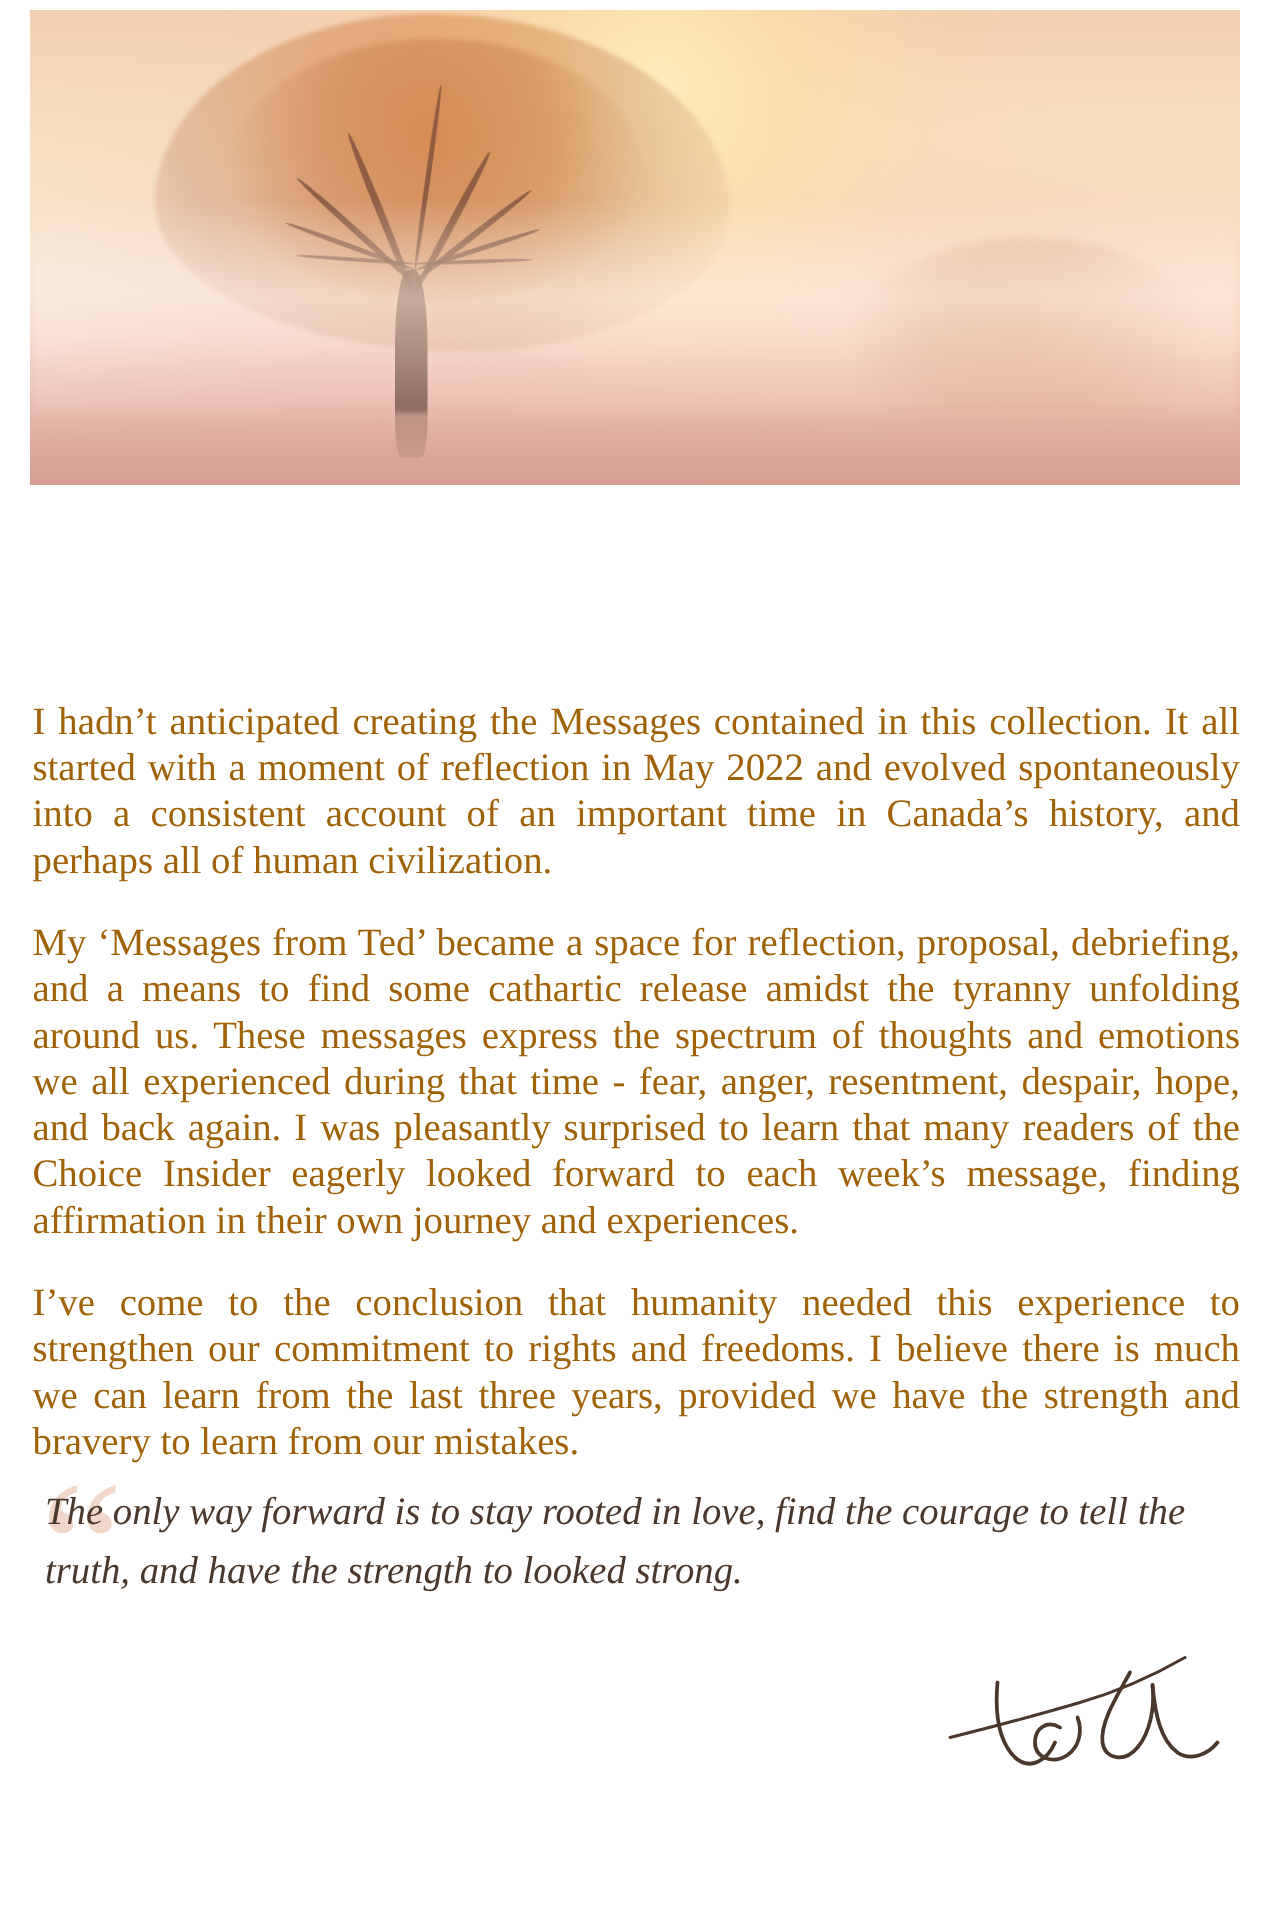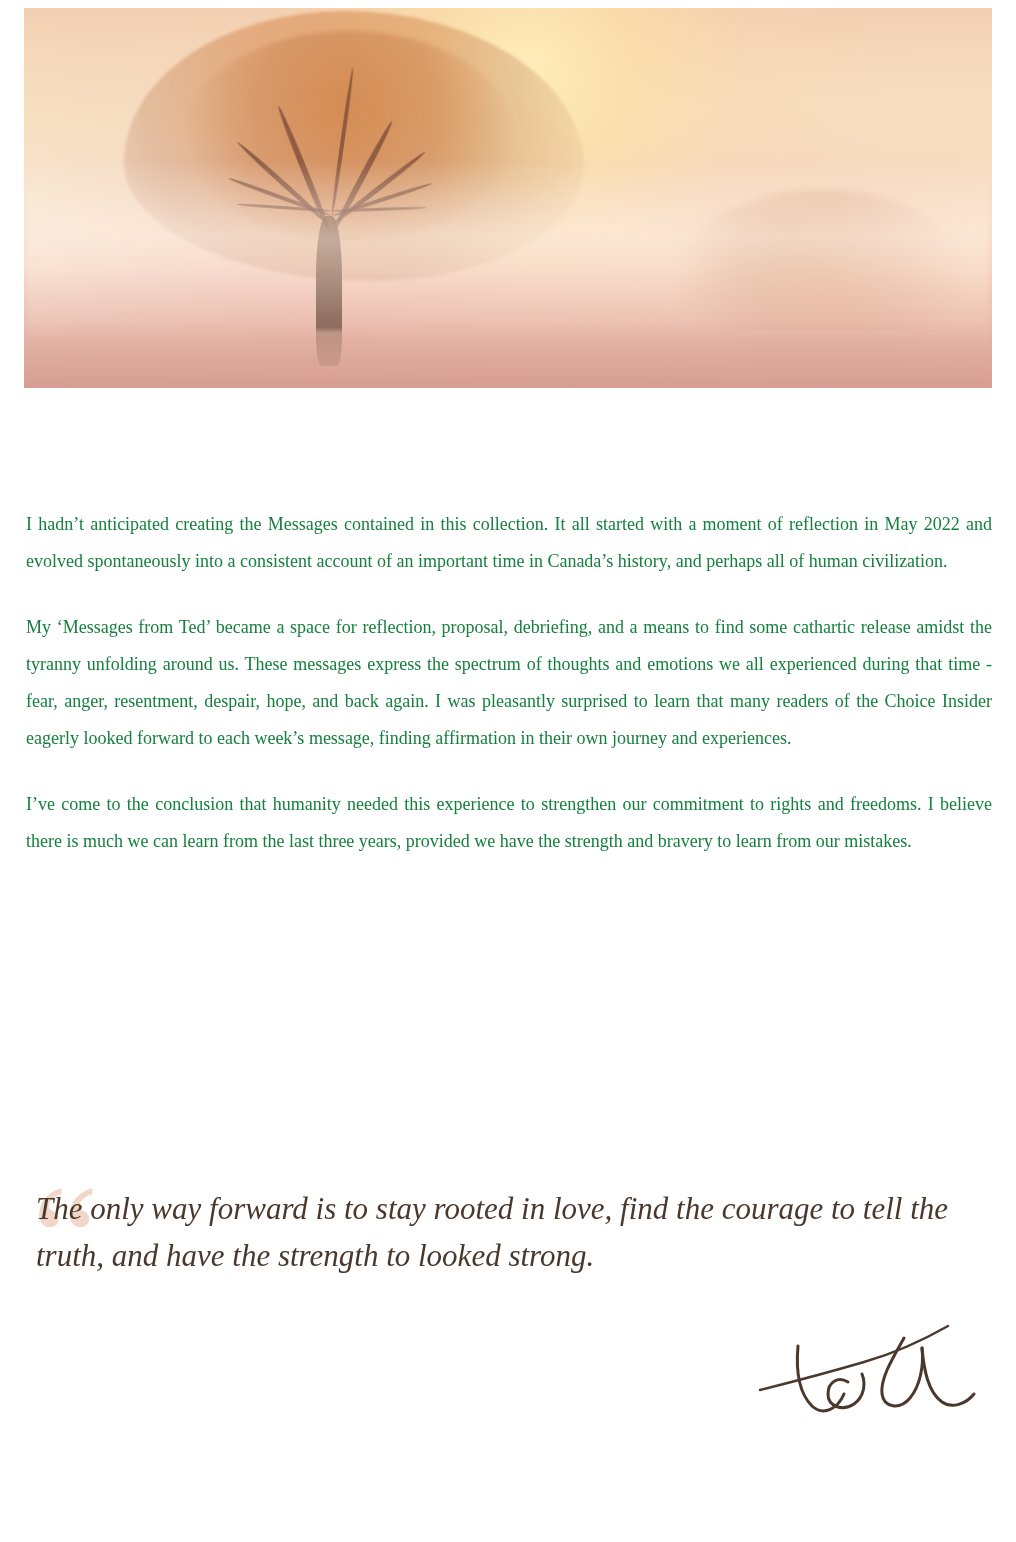--- a/index.html
+++ b/index.html
@@ -138,26 +138,26 @@
     line-height: 1.0;
     color: #5b4336;
     letter-spacing: 0.2px;
     font-weight: 400;
   }
 
   
   .body-copy {
     position: absolute;
     left: 26px;
-    top: 506px;
+    top: 558px;
     width: 966px;
-    font-size: 18px;
+    font-size: 31px;
     line-height: 37px;
     text-align: justify;
-    color: #15803d;
+    color: #a16207;
   }
   .body-copy p { margin: 0 0 29px 0; }
   .body-copy p:last-child { margin-bottom: 0; }
 
   
   .quote-wrap {
     position: absolute;
     left: 26px;
     top: 1185px;
     width: 950px;

